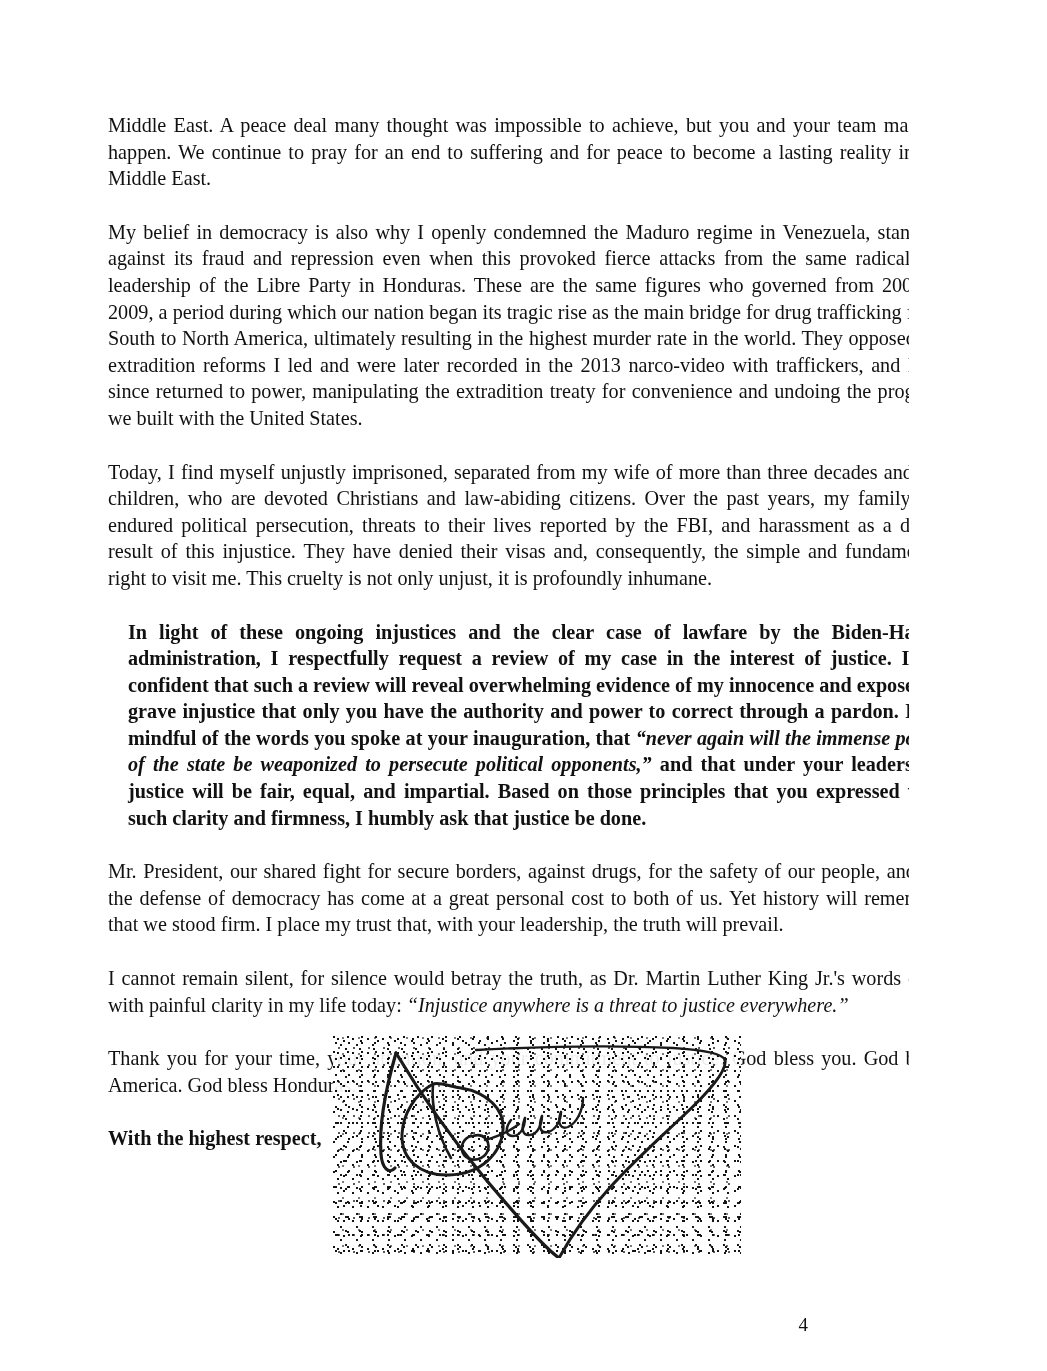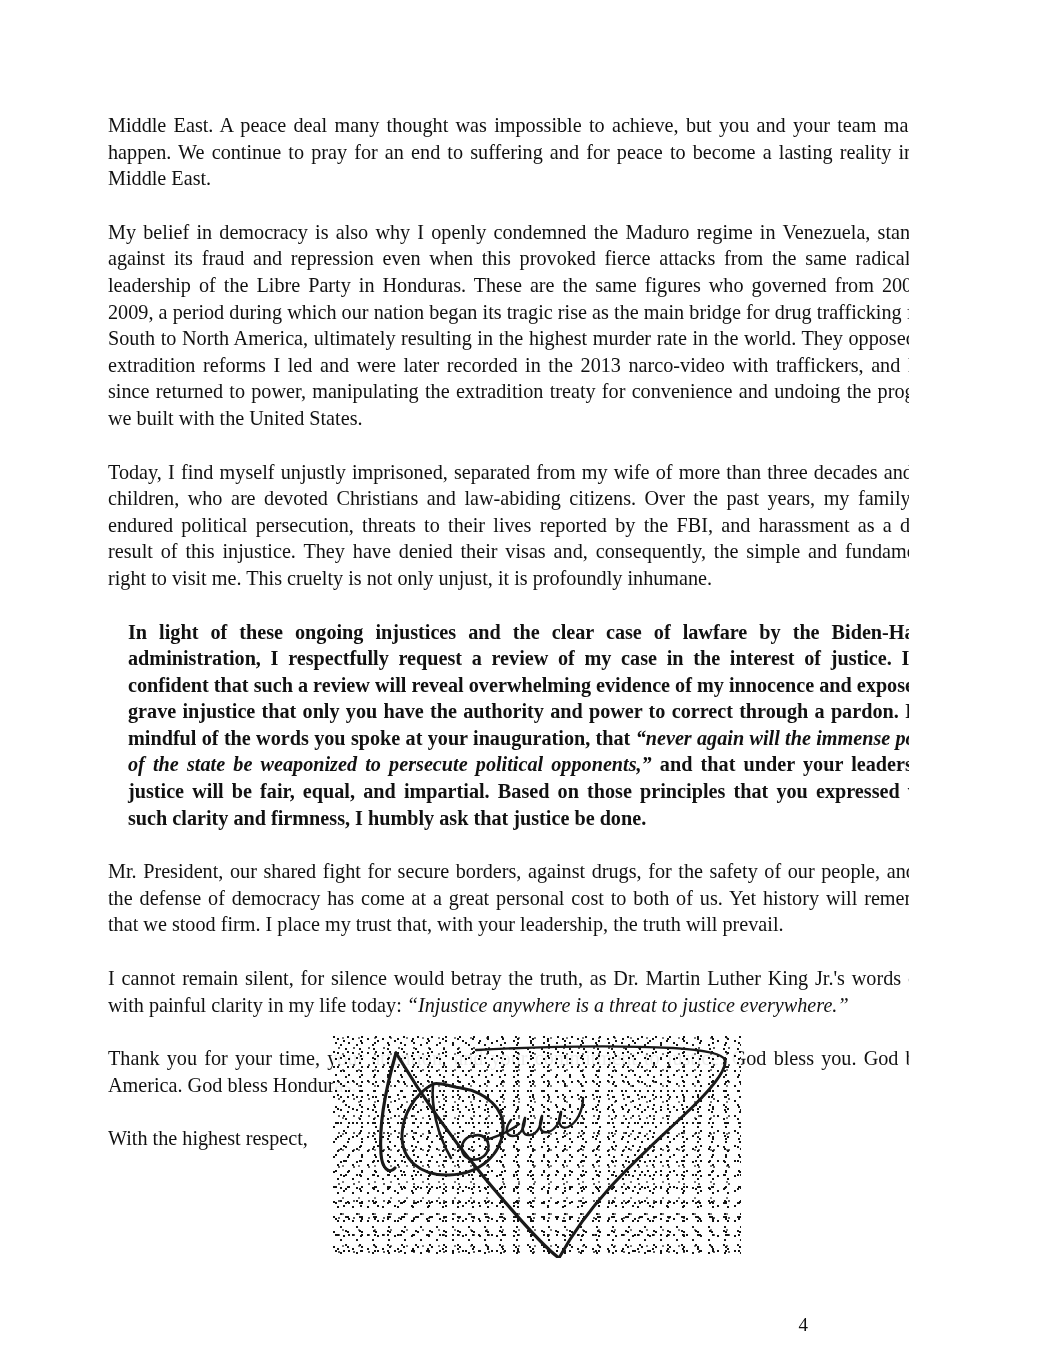--- a/index.html
+++ b/index.html
@@ -26,21 +26,21 @@
     width: 838px;
   }
   p.para {
     margin: 0 0 27px 0;
     font-size: 20.2px;
     line-height: 26.6px;
     text-align: justify;
     text-justify: inter-word;
     color: #111111;
   }
-  p.para:last-child { margin-bottom: 0; }
+  p.para:last-child { margin-bottom: 0; font-weight: bold; }
   p.bold-block {
     font-weight: bold;
     text-align: justify;
     margin-left: 20px;
   }
   .ital { font-style: italic; }
   .bold-ital { font-style: italic; font-weight: bold; }
 
   
   .gap-sm { margin-bottom: 24px; }

